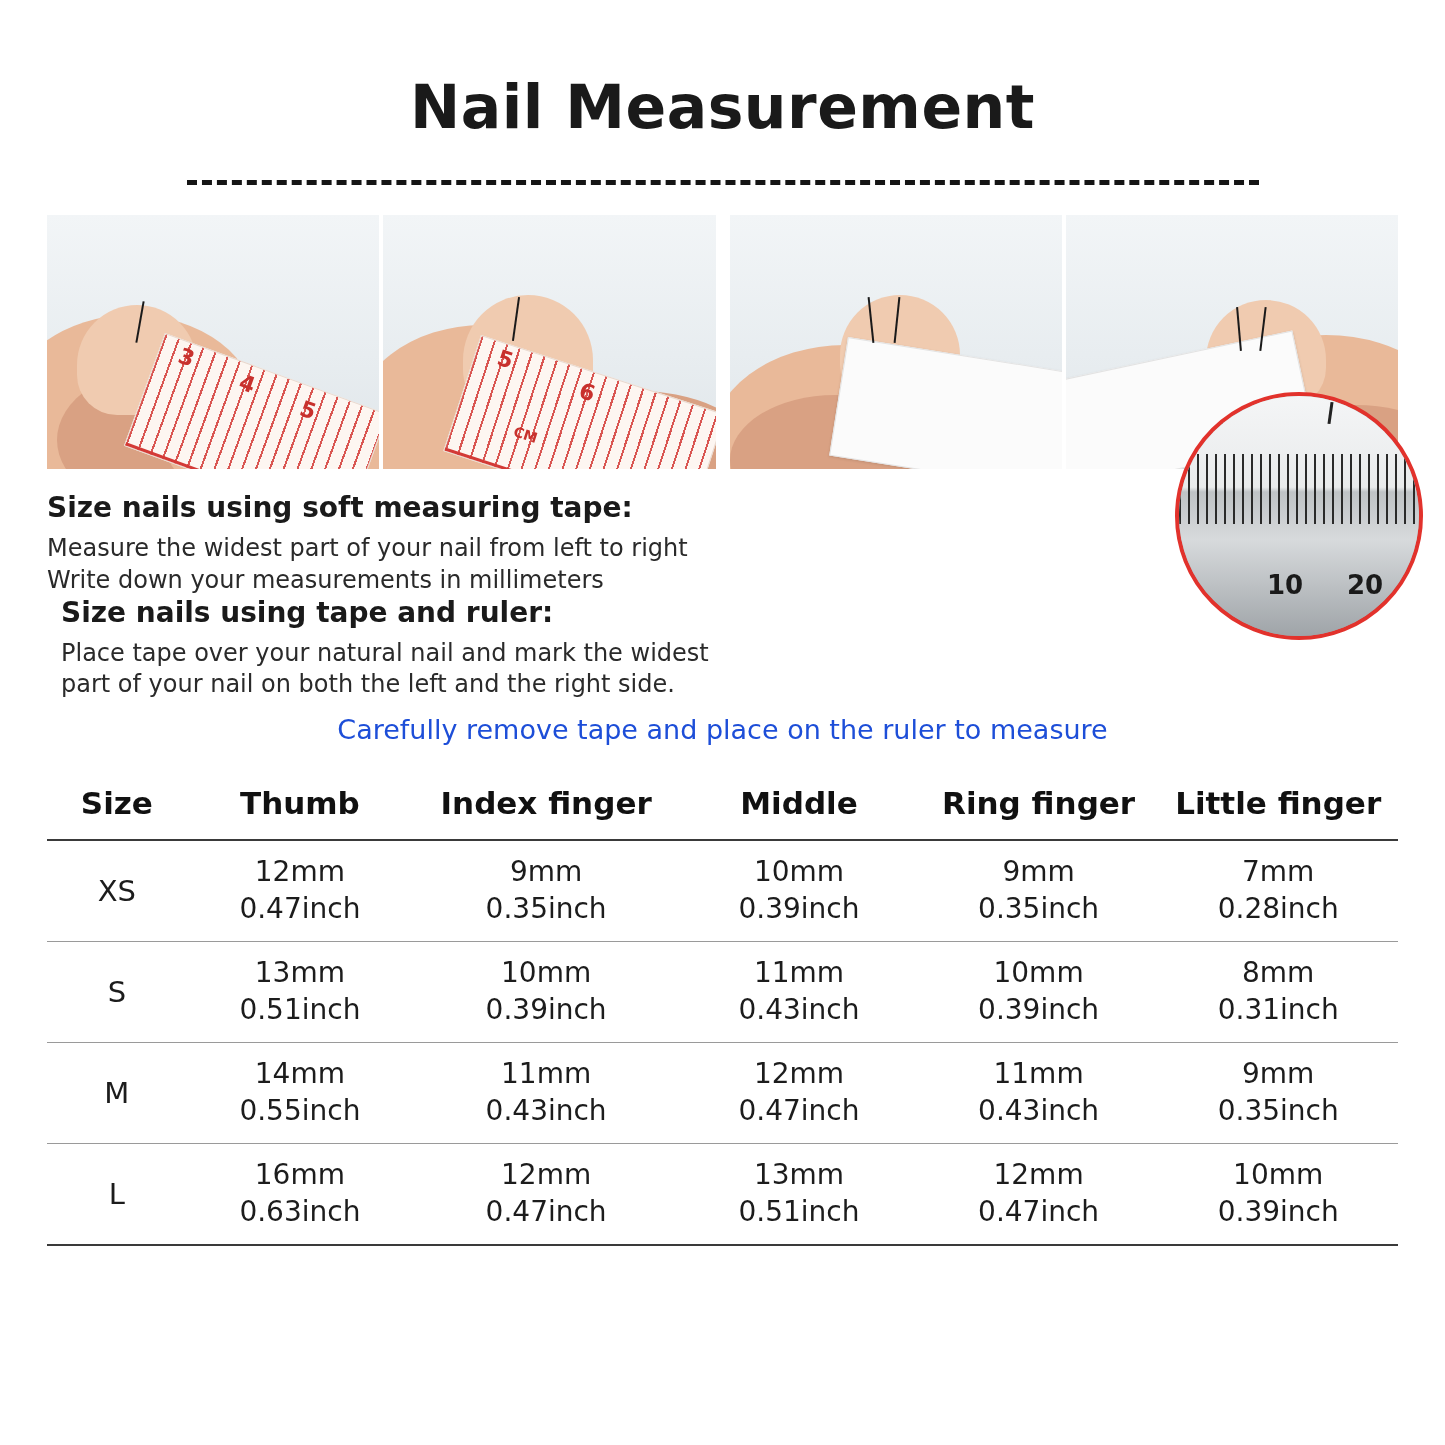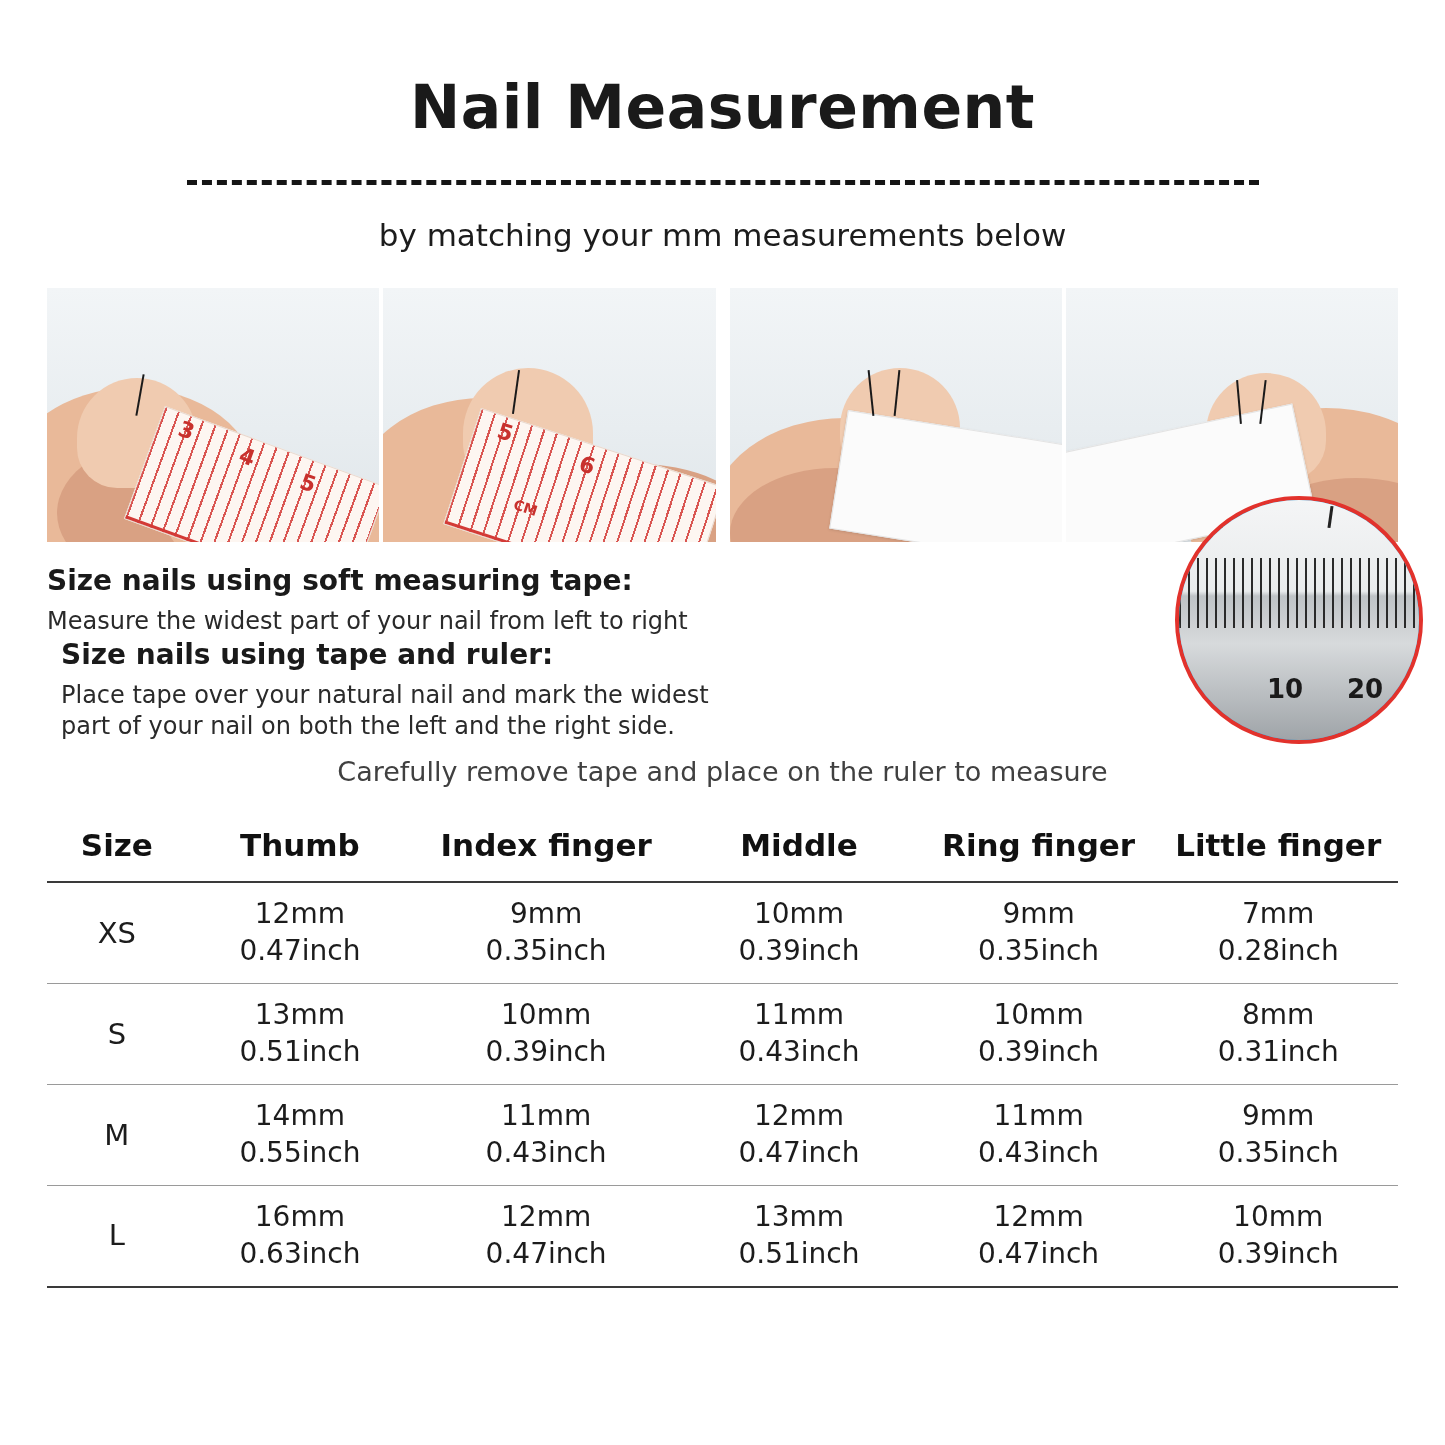--- a/index.html
+++ b/index.html
@@ -114,28 +114,28 @@
   }
   .markline {
     position: absolute;
     width: 2px;
     background: #1a1a1a;
   }
 
   
   .magnifier {
     position: absolute;
-    top: 208px;
+    top: 177px;
     right: 22px;
     width: 240px;
     height: 240px;
     border-radius: 50%;
     border: 4px solid #e2322c;
     overflow: hidden;
-    background: #0ea5e9;
+    background: #a3a3a3;
     z-index: 5;
   }
   .mag-inner {
     position: absolute; inset: 0;
     background: linear-gradient(180deg,#f4f5f6 0%, #e9ebec 38%, #bfc3c6 40%, #d7dadc 60%, #9fa4a8 100%);
   }
   .mag-ruler {
     position: absolute;
     left: 0; right: 0;
     top: 58px;
@@ -175,21 +175,21 @@
     color: #1a1a1a;
     margin-bottom: 9px;
   }
   .cap-line {
     font-size: 24px;
     color: #2a2a2a;
     line-height: 1.3;
   }
   .red-note {
     text-align: center;
-    color: #404040;
+    color: #1d4ed8;
     font-size: 27px;
     margin-top: 14px;
     padding: 0 30px;
   }
 
   
   .table-wrap {
     margin: 34px 47px 0 47px;
   }
   table.sizes {
@@ -238,21 +238,20 @@
 </style>
 </head>
 <body>
 
 <div class="page">
 
   <h1 class="title">Nail Measurement</h1>
   <div class="dashed-rule"></div>
 
   <div class="subtitle">
-    <div>by matching your mm measurements below</div>
   </div>
 
   <div class="photos">
 
     <div class="photo p1">
       <div class="bg-grad"></div>
 
       <div class="skin" style="left:-40px; top:100px; width:250px; height:190px;"></div>
       <div class="skin dark" style="left:10px; top:150px; width:230px; height:150px;"></div>
       <div class="skin light" style="left:30px; top:90px; width:120px; height:110px; border-radius:60px 60px 40px 40px;"></div>
@@ -310,20 +309,21 @@
       <div class="mag-ruler"></div>
       <div class="mag-num" style="left:88px;">10</div>
       <div class="mag-num" style="left:168px;">20</div>
     </div>
   </div>
 
   <div class="captions">
     <div class="cap-col left">
       <div class="cap-head">Size nails using soft measuring tape:</div>
       <div class="cap-line">Measure the widest part of your nail from left to right</div>
+      <div class="cap-line">Write down your measurements in millimeters</div>
     </div>
     <div class="cap-col right">
       <div class="cap-head">Size nails using tape and ruler:</div>
       <div class="cap-line">Place tape over your natural nail and mark the widest</div>
       <div class="cap-line">part of your nail on both the left and the right side.</div>
     </div>
   </div>
 
   <div class="red-note">Carefully remove tape and place on the ruler to measure</div>
 

